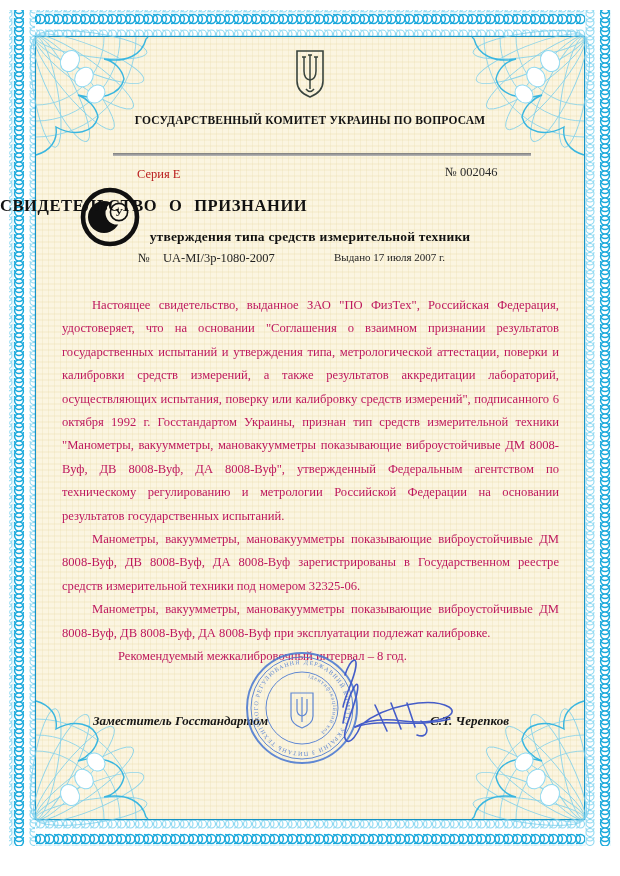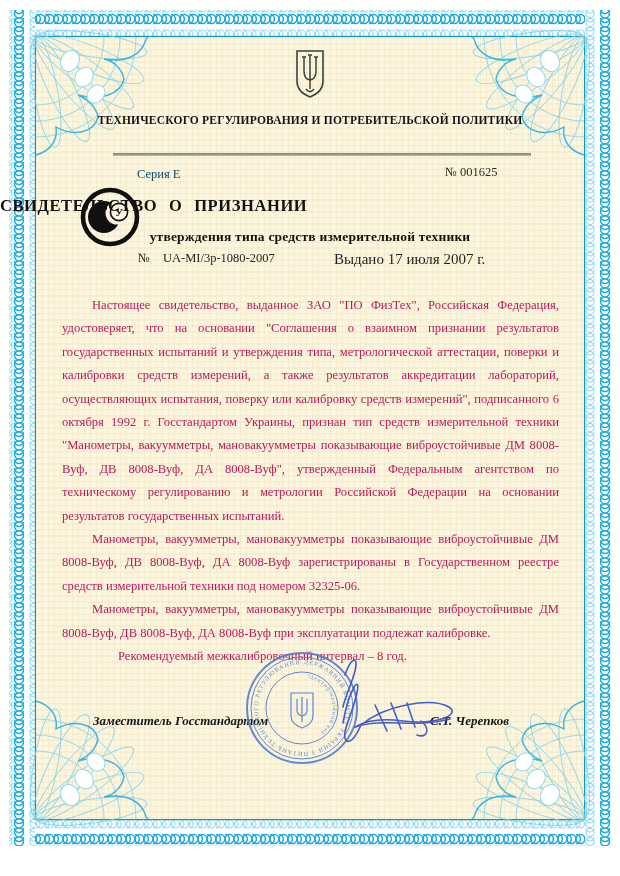--- a/index.html
+++ b/index.html
@@ -10,27 +10,27 @@
     position:absolute;left:36px;top:37px;width:548px;height:782px;
     background:
       repeating-linear-gradient(90deg, rgba(233,219,170,0.30) 0 1px, rgba(0,0,0,0) 1px 6px),
       repeating-linear-gradient(0deg, rgba(240,228,188,0.35) 0 2px, rgba(0,0,0,0) 2px 6px),
       #fbf5e1;
   }
   .content{position:absolute;left:0;top:0;width:620px;height:876px;color:#1f1f1f;}
   .abs{position:absolute;}
   .org-name{left:0;top:113px;width:620px;text-align:center;font-weight:bold;font-size:11.5px;line-height:14.5px;letter-spacing:0.2px;color:#141414;}
   .rule{left:113px;top:153px;width:418px;height:3px;background:linear-gradient(#7d7d7d,#b9b9b9);}
-  .series{left:137px;top:167px;font-size:12.5px;color:#0c4a6e;}
+  .series{left:137px;top:167px;font-size:12.5px;color:#b91c1c;}
   .form-number{left:445px;top:165px;font-size:12.5px;color:#2a2a2a;}
   .title{left:0;top:196px;width:620px;text-align:left;font-weight:bold;font-size:16.5px;letter-spacing:0.6px;word-spacing:7px;color:#111;}
   .subtitle{left:0;top:229px;width:620px;text-align:center;font-weight:bold;font-size:13.5px;letter-spacing:0.2px;color:#111;}
   .docnum{left:138px;top:251px;font-size:12.5px;}
   .docnum .val{margin-left:13px;}
-  .issued{left:334px;top:251px;font-size:15px;}
+  .issued{left:334px;top:251px;font-size:11px;}
   .bodytext{left:62px;top:294px;width:497px;font-size:12.6px;line-height:23.4px;text-align:justify;color:#be185d;}
   .bodytext p{margin:0;text-indent:30px;}
   .bodytext p.more-indent{text-indent:56px;}
   .sig-title{left:93px;top:713px;font-size:13px;font-weight:bold;font-style:italic;color:#161616;}
   .sig-name{left:430px;top:713px;font-size:13px;font-weight:bold;font-style:italic;color:#161616;}
   .emblem{left:294px;top:49px;}
   .cert-mark{left:76px;top:186px;}
   .seal-wrap{left:225px;top:645px;}
   svg text{font-family:"Liberation Serif", serif;}
 </style>
@@ -119,27 +119,27 @@
       <path d="M3,2 H29 V32 Q29,43 16,48 Q3,43 3,32 Z" fill="none" stroke="#39443d" stroke-width="1.6"></path>
       <g fill="none" stroke="#39443d" stroke-width="1.5">
         <path d="M10,8 V22 Q10,30 16,31 Q22,30 22,22 V8"></path>
         <path d="M16,6 V40"></path>
         <path d="M12,40 Q16,45 20,40"></path>
         <path d="M8,8 H12 M20,8 H24 M14,6 H18"></path>
       </g>
     </svg>
 
     <div class="abs org-name">
-      <div>ТЕХНИЧЕСКОГО РЕГУЛИРОВАНИЯ И ПОТРЕБИТЕЛЬСКОЙ ПОЛИТИКИ</div>
+      <div>ГОСУДАРСТВЕННЫЙ КОМИТЕТ УКРАИНЫ ПО ВОПРОСАМ</div>
     </div>
 
     <div class="abs rule"></div>
 
     <div class="abs series">Серия Е</div>
-    <div class="abs form-number">№ 001625</div>
+    <div class="abs form-number">№ 002046</div>
 
     <svg class="abs cert-mark" width="68" height="64" viewBox="0 0 68 64" aria-hidden="true">
       <circle cx="34" cy="31" r="27" fill="none" stroke="#101010" stroke-width="4.6"></circle>
       <circle cx="28" cy="31" r="16" fill="#101010"></circle>
       <circle cx="41" cy="27" r="11.5" fill="#fbf5e1"></circle>
       <circle cx="43" cy="26" r="8.6" fill="none" stroke="#101010" stroke-width="1.6"></circle>
       <text x="43" y="30" font-size="11" font-weight="bold" text-anchor="middle" fill="#101010">У</text>
     </svg>
 
     <div class="abs title">СВИДЕТЕЛЬСТВО О ПРИЗНАНИИ</div>

